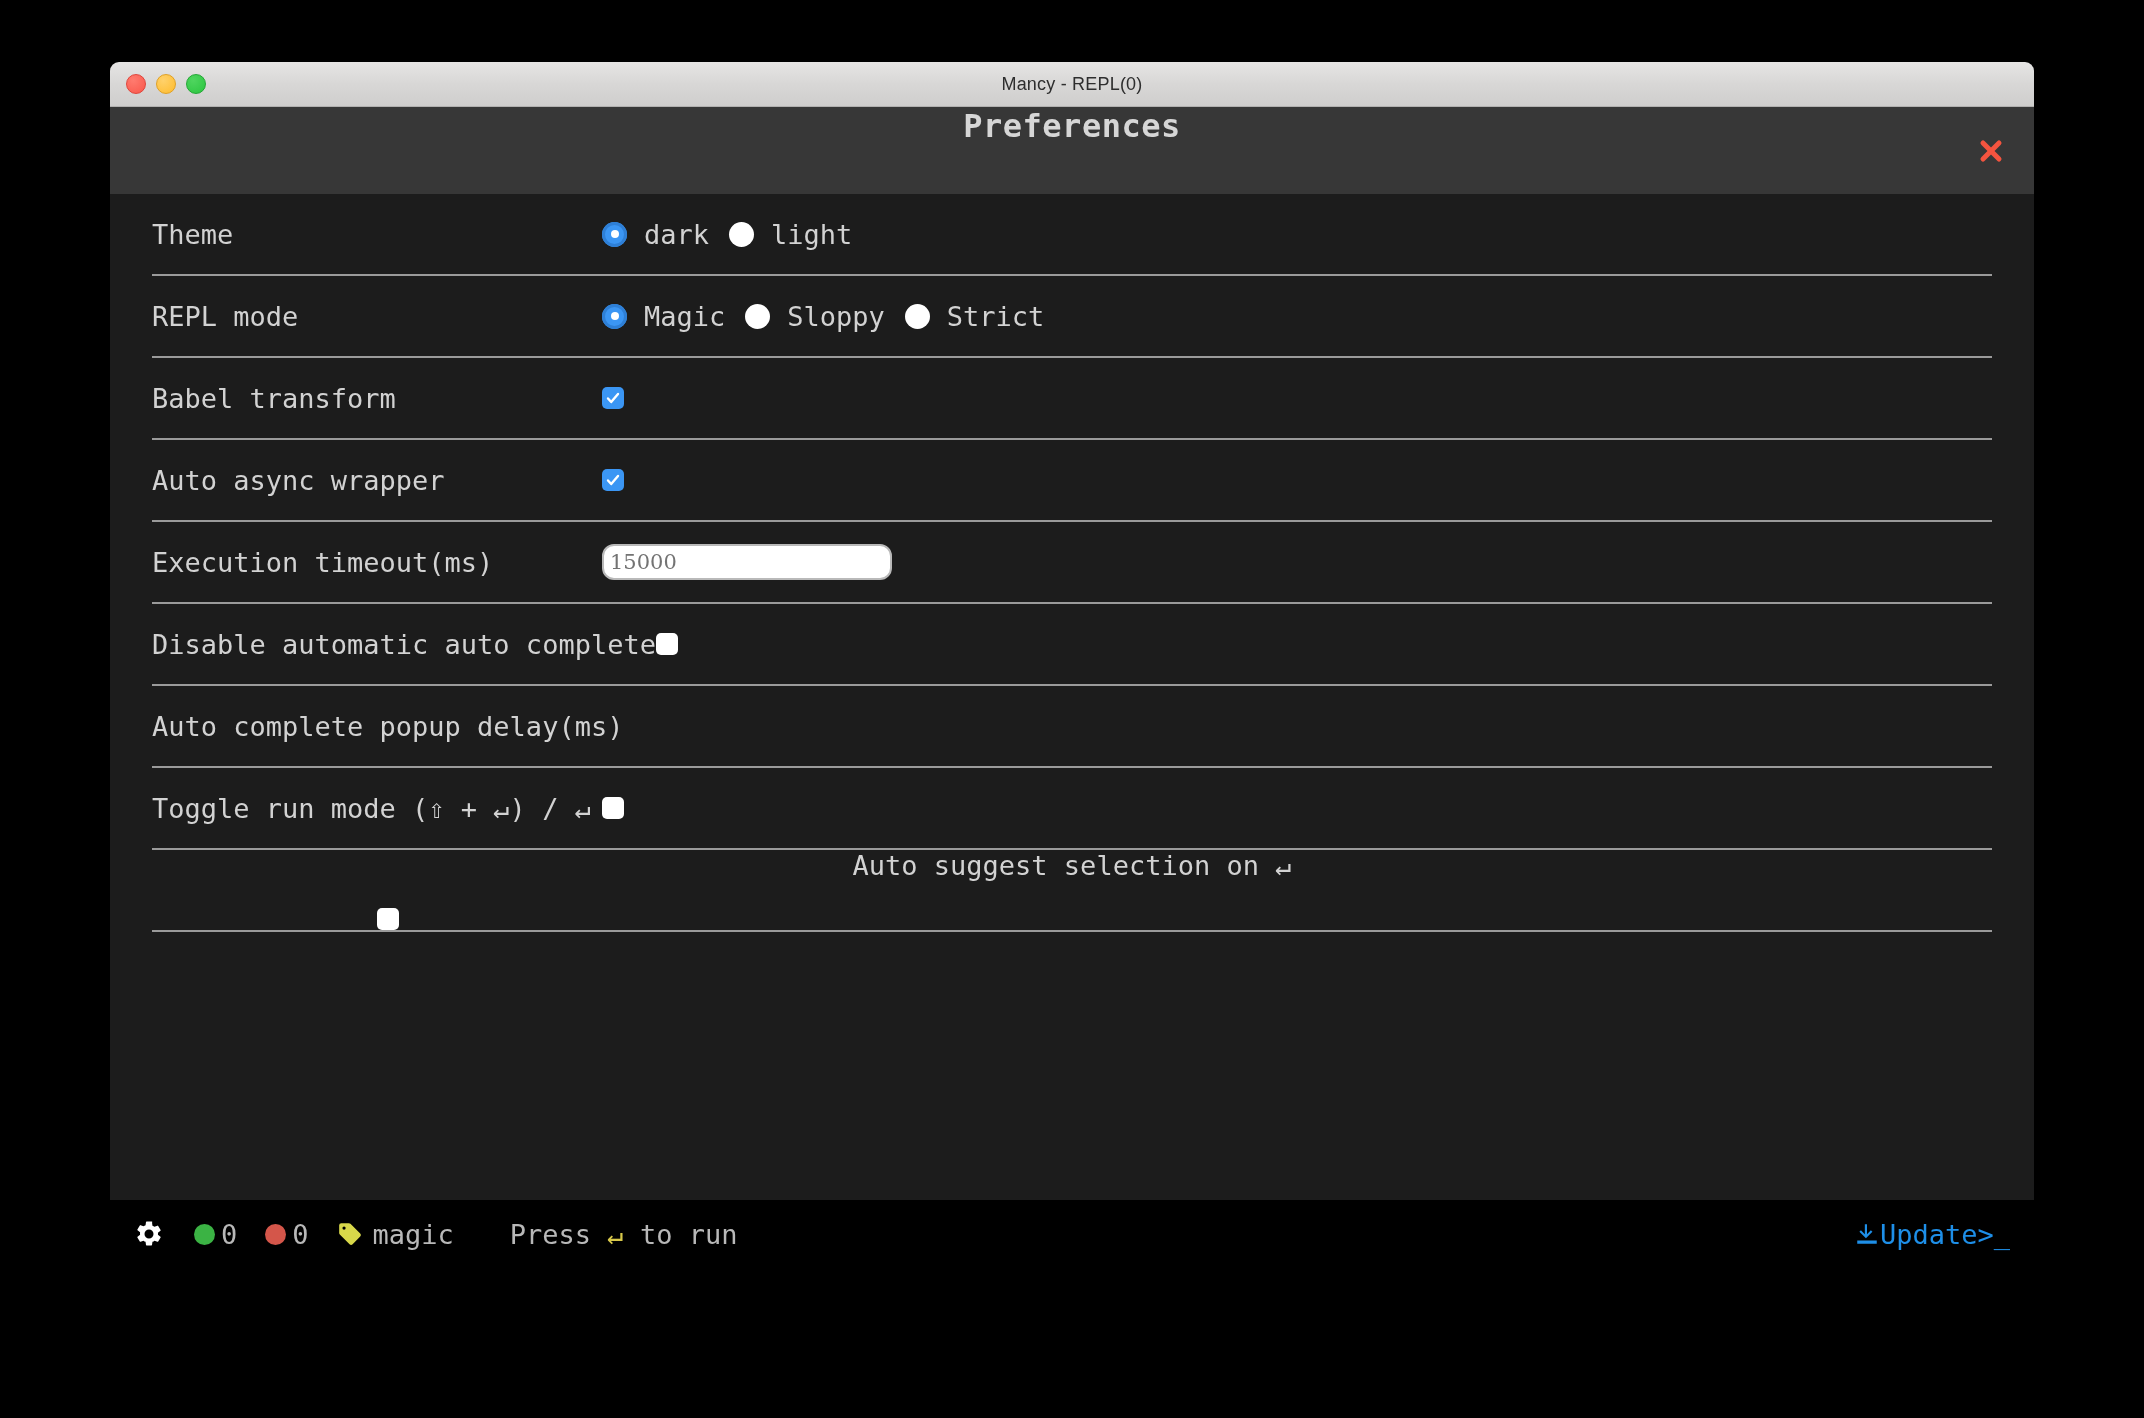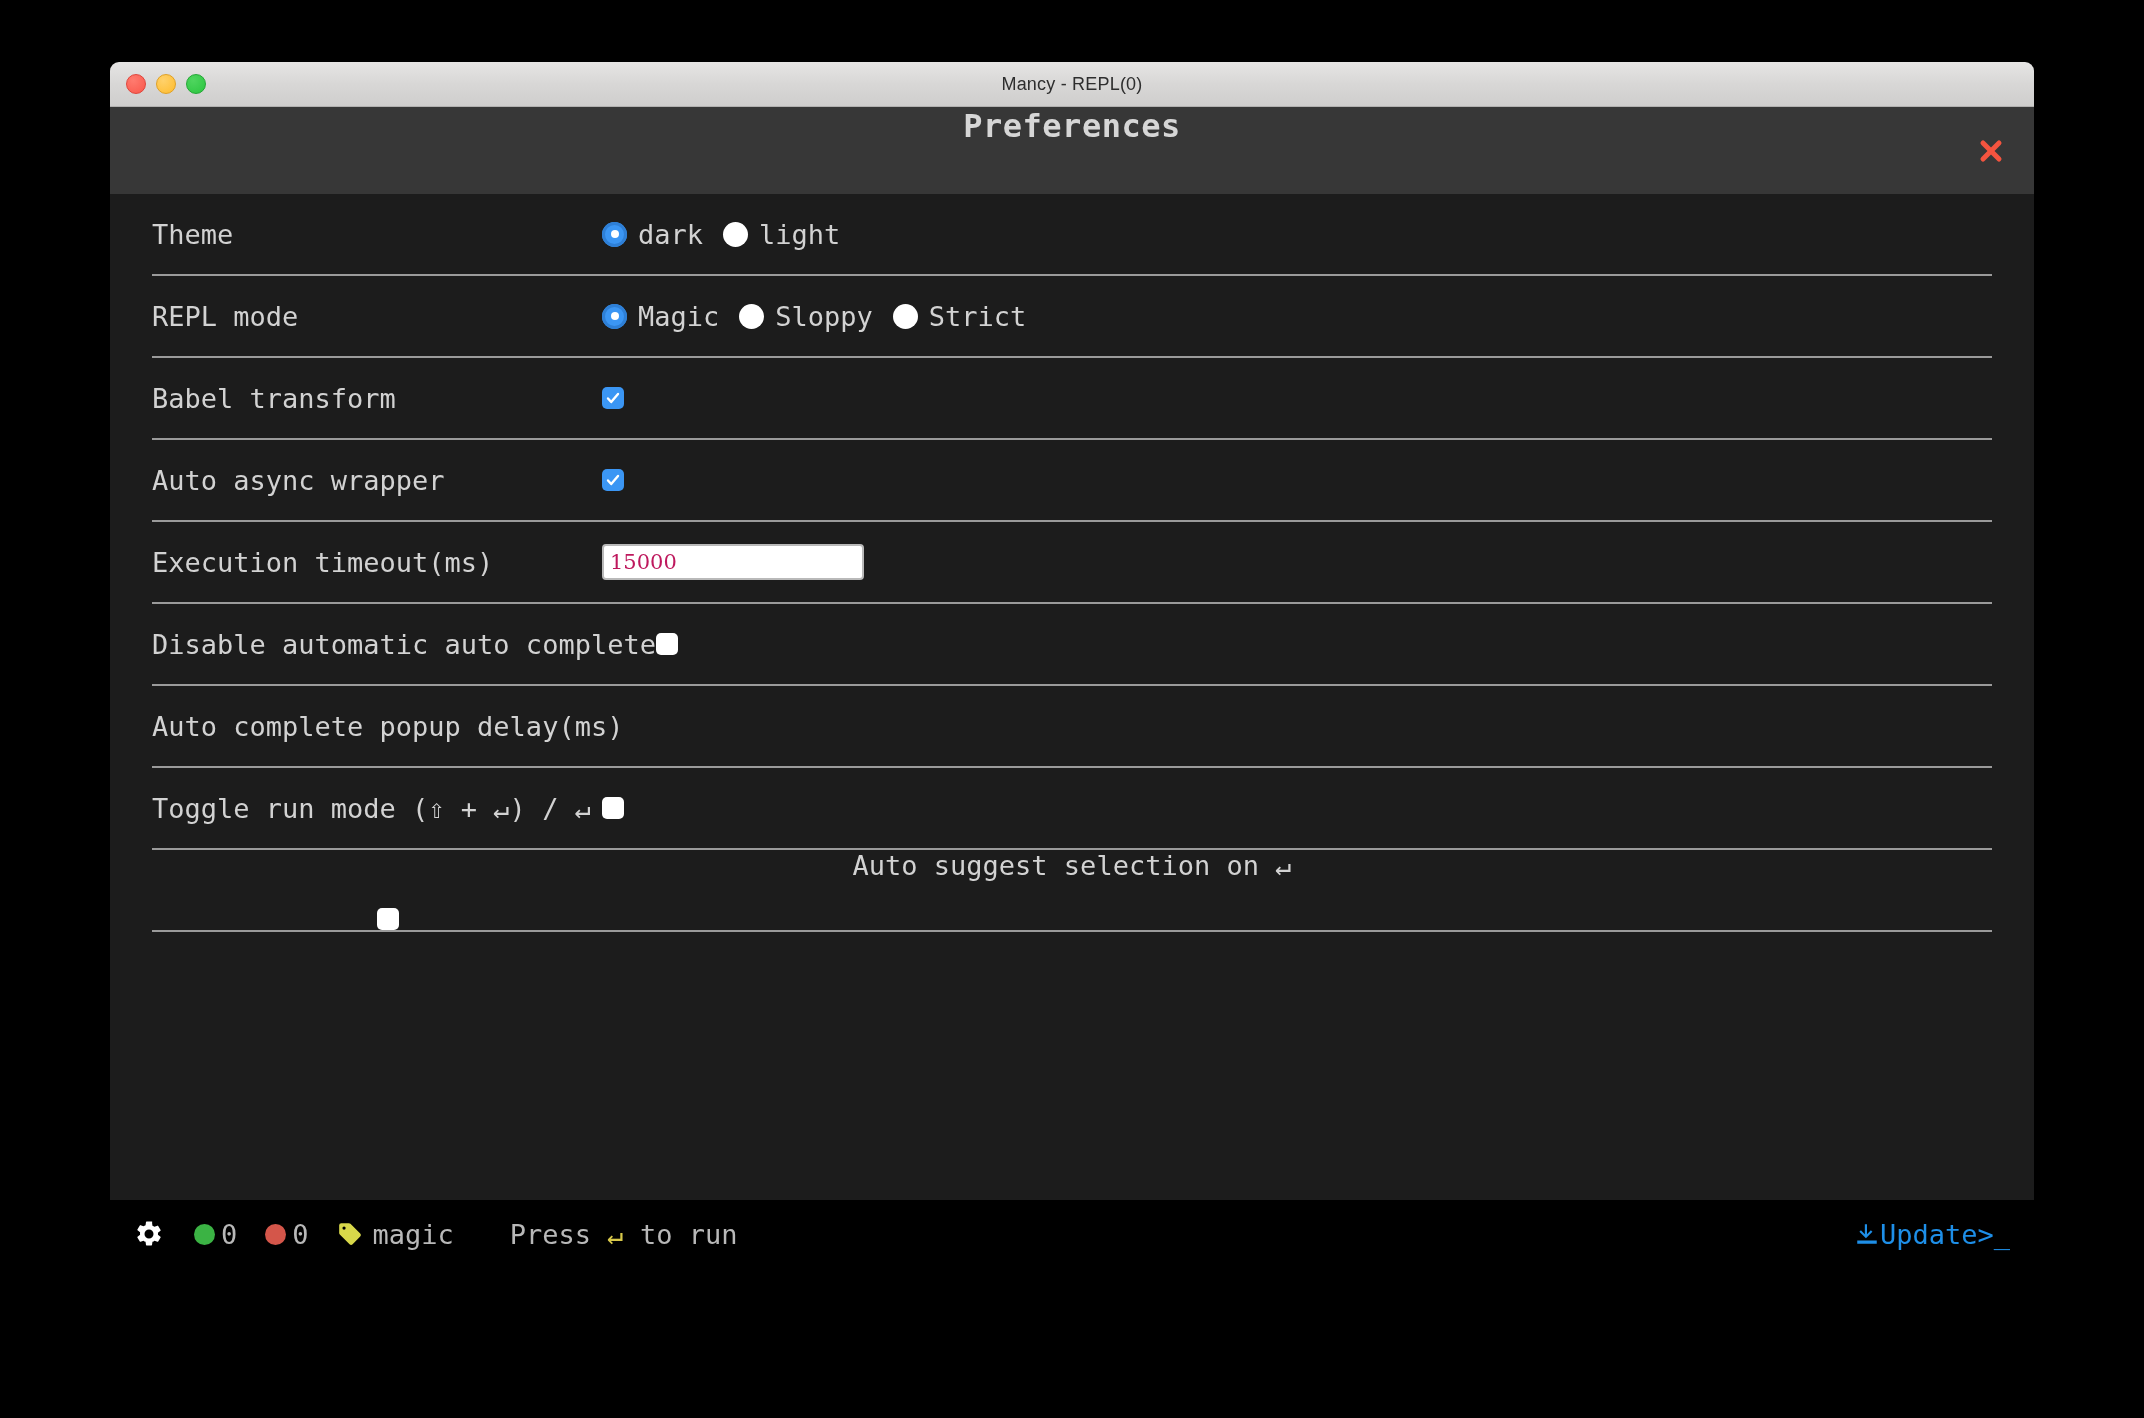--- a/index.html
+++ b/index.html
@@ -115,21 +115,21 @@
     white-space: nowrap;
   }
   .pref-control {
     display: flex;
     align-items: center;
   }
   .spacer-fill { flex: 1; }
 
   
   .radio-group { display: flex; align-items: center; gap: 20px; }
-  .radio-item { display: flex; align-items: center; gap: 11px; cursor: pointer; text-align: right; }
+  .radio-item { display: flex; align-items: center; gap: 17px; cursor: pointer; text-align: right; }
   .radio {
     width: 25px;
     height: 25px;
     border-radius: 50%;
     background: #ffffff;
     display: flex;
     align-items: center;
     justify-content: center;
     flex: none;
   }
@@ -160,30 +160,30 @@
     align-items: center;
     justify-content: center;
     cursor: pointer;
     flex: none;
   }
   .checkbox.on { background: #3b96f4; }
   .checkbox.on svg { display: block; }
 
   
   .pref-input {
-    width: 262px;
+    width: 290px;
     height: 36px;
     background: #ffffff;
     border: 2px solid #b9b9b9;
     box-sizing: border-box;
     font-family: "DejaVu Serif", serif;
     font-size: 21px;
-    color: #be185d;
+    color: #737373;
     padding: 0 6px;
-    border-radius: 4px;
+    border-radius: 12px;
     outline: none;
   }
 
   
   .statusbar {
     position: absolute;
     left: 110px;
     top: 1200px;
     width: 1924px;
     height: 68px;

